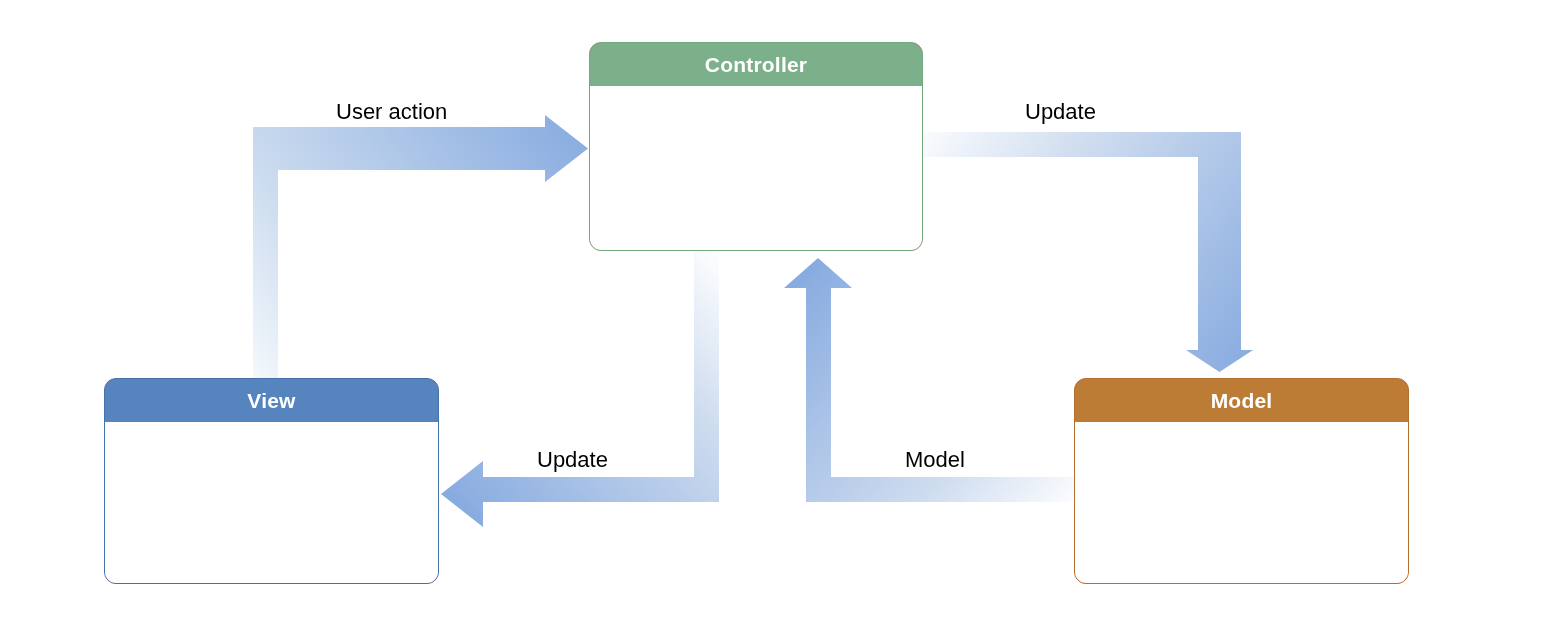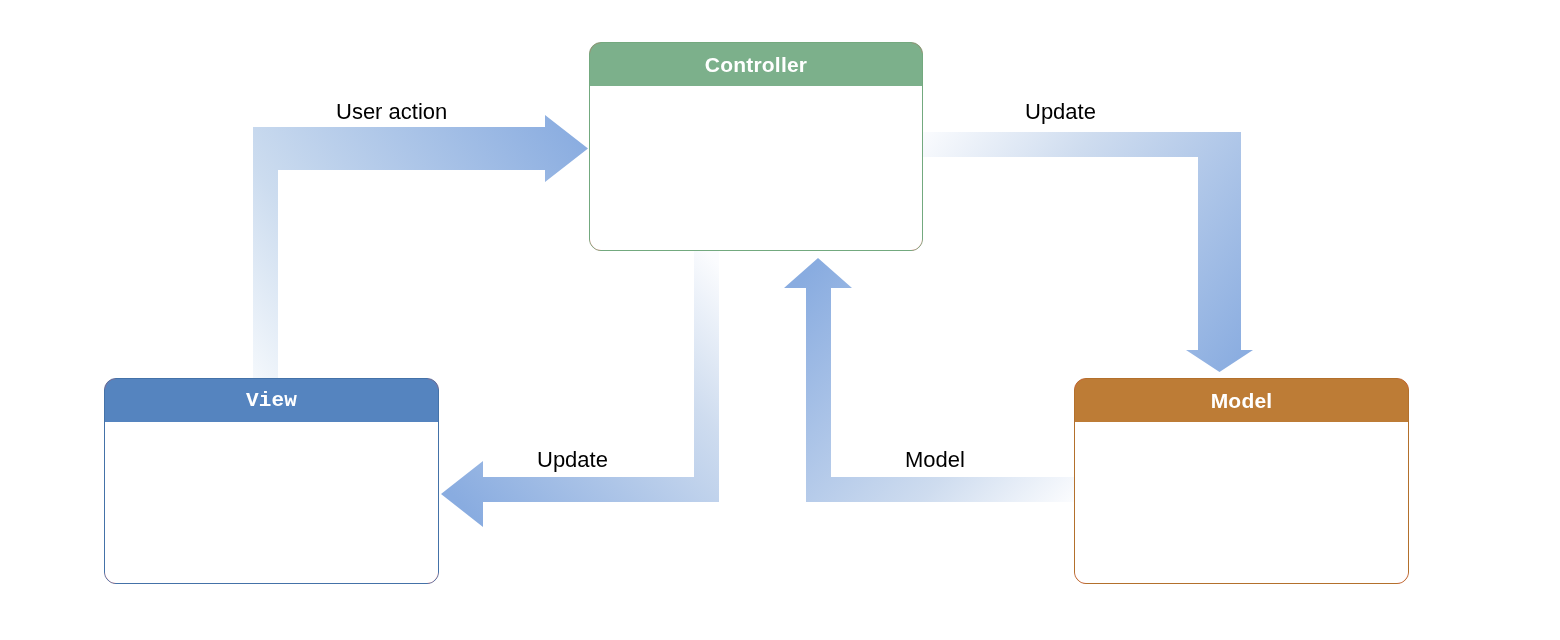--- a/index.html
+++ b/index.html
@@ -45,21 +45,20 @@
     left: 589px; top: 42px;
     width: 334px; height: 209px;
     border-color: #73a97f;
   }
   .node-controller .node-header { background: #7cb08b; }
 
   .node-view {
     left: 104px; top: 378px;
     width: 335px; height: 206px;
     border-color: #4472a8;
-    font-family: Liberation Mono, monospace;
   }
   .node-view .node-header { background: #5584bf; }
 
   .node-model {
     left: 1074px; top: 378px;
     width: 335px; height: 206px;
     border-color: #b3702c;
   }
   .node-model .node-header { background: #bd7c36; }
 

